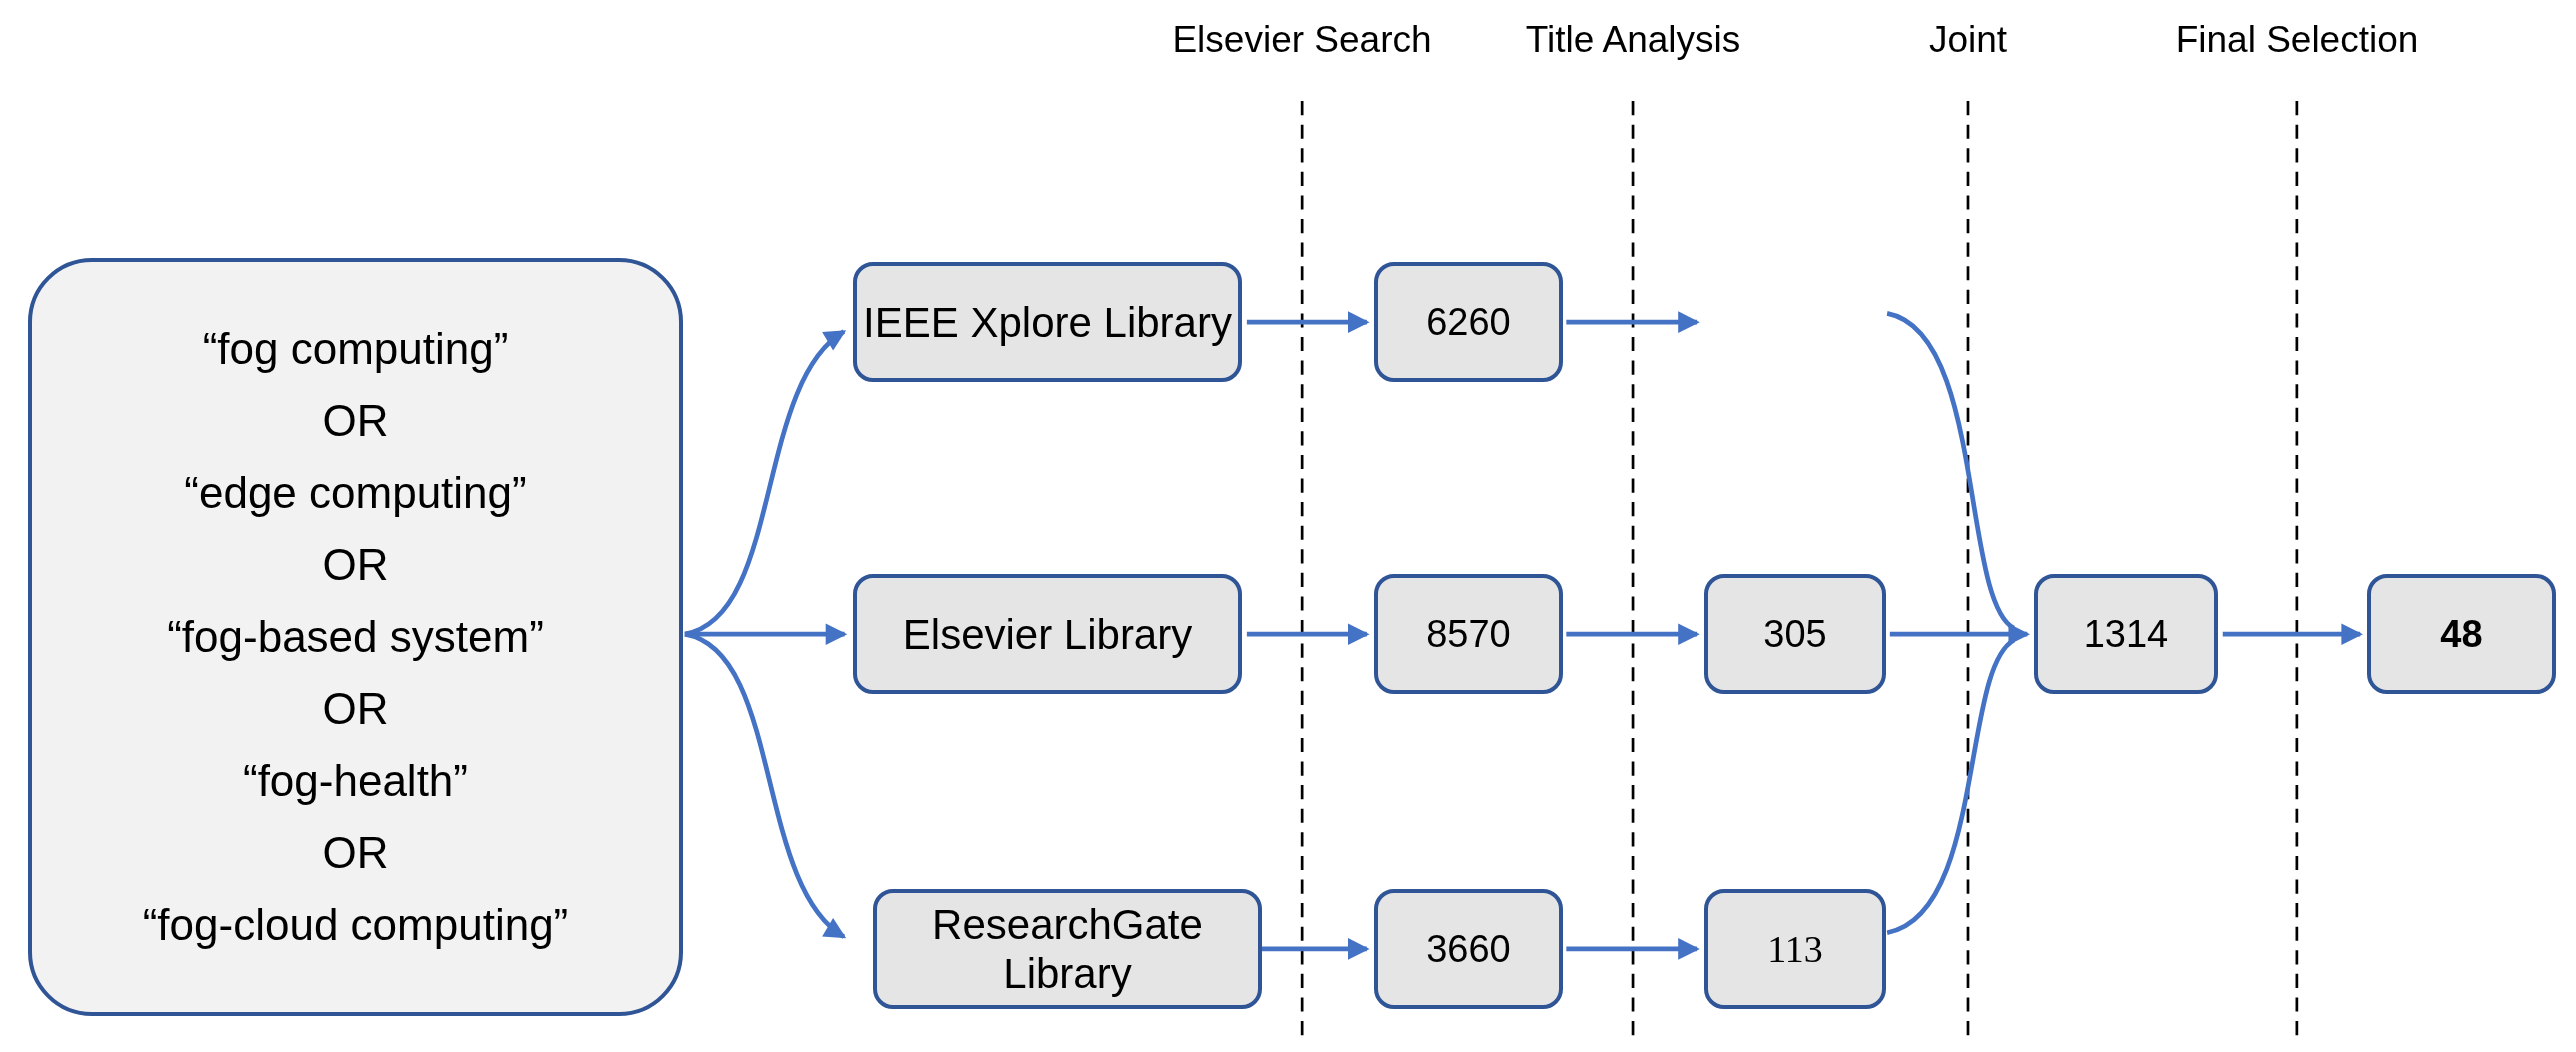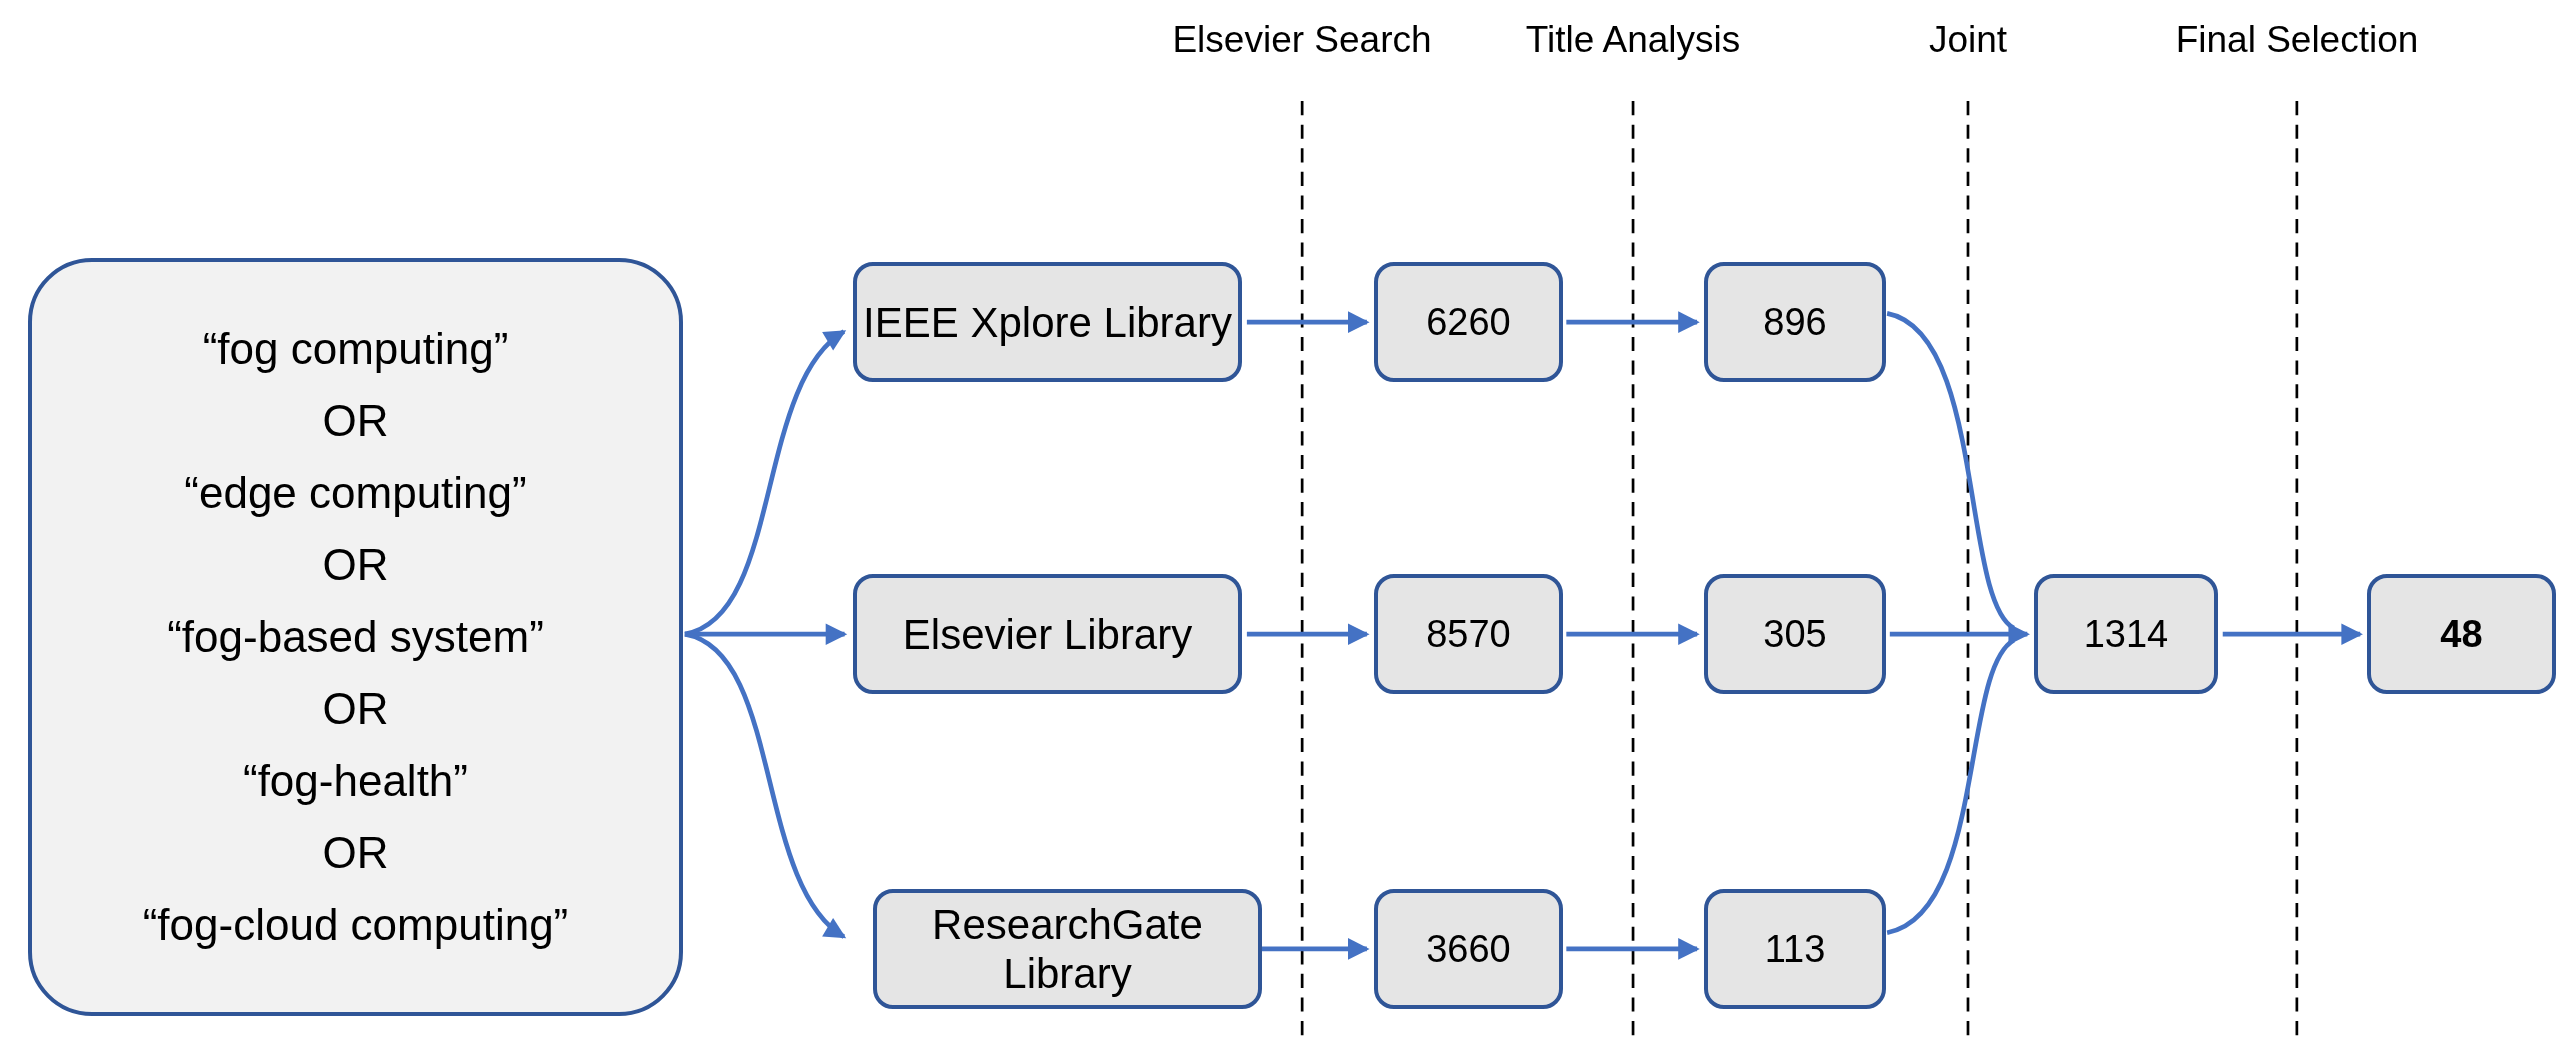--- a/index.html
+++ b/index.html
@@ -142,35 +142,32 @@
     <span class="name-line"></span>
   </div>
   <div class="node source-node" style="left:853px;top:889px;width:389px;height:120px;margin-left:20px;">
     <span class="name-line">ResearchGate</span>
     <span class="name-line">Library</span>
   </div>
 
   <div class="node count-node" style="left:1374px;top:262px;width:189px;height:120px;">
     <span>6260</span>
   </div>
-  <div class="node count-node" style="left:1704px;top:262px;width:182px;height:120px;">
-    <span>896</span>
-  </div>
 
   <div class="node count-node" style="left:1374px;top:574px;width:189px;height:120px;">
     <span>8570</span>
   </div>
   <div class="node count-node" style="left:1704px;top:574px;width:182px;height:120px;">
     <span>305</span>
   </div>
 
   <div class="node count-node" style="left:1374px;top:889px;width:189px;height:120px;">
     <span>3660</span>
   </div>
-  <div class="node count-node" style="left:1704px;top:889px;width:182px;height:120px;">
+  <div class="node count-node" style="left:1704px;top:889px;width:182px;height:120px;font-family:Liberation Serif, serif;">
     <span>113</span>
   </div>
 
   <div class="node count-node" style="left:2034px;top:574px;width:184px;height:120px;">
     <span>1314</span>
   </div>
 
   <div class="node count-node" style="left:2367px;top:574px;width:189px;height:120px;">
     <span class="final-value">48</span>
   </div>

